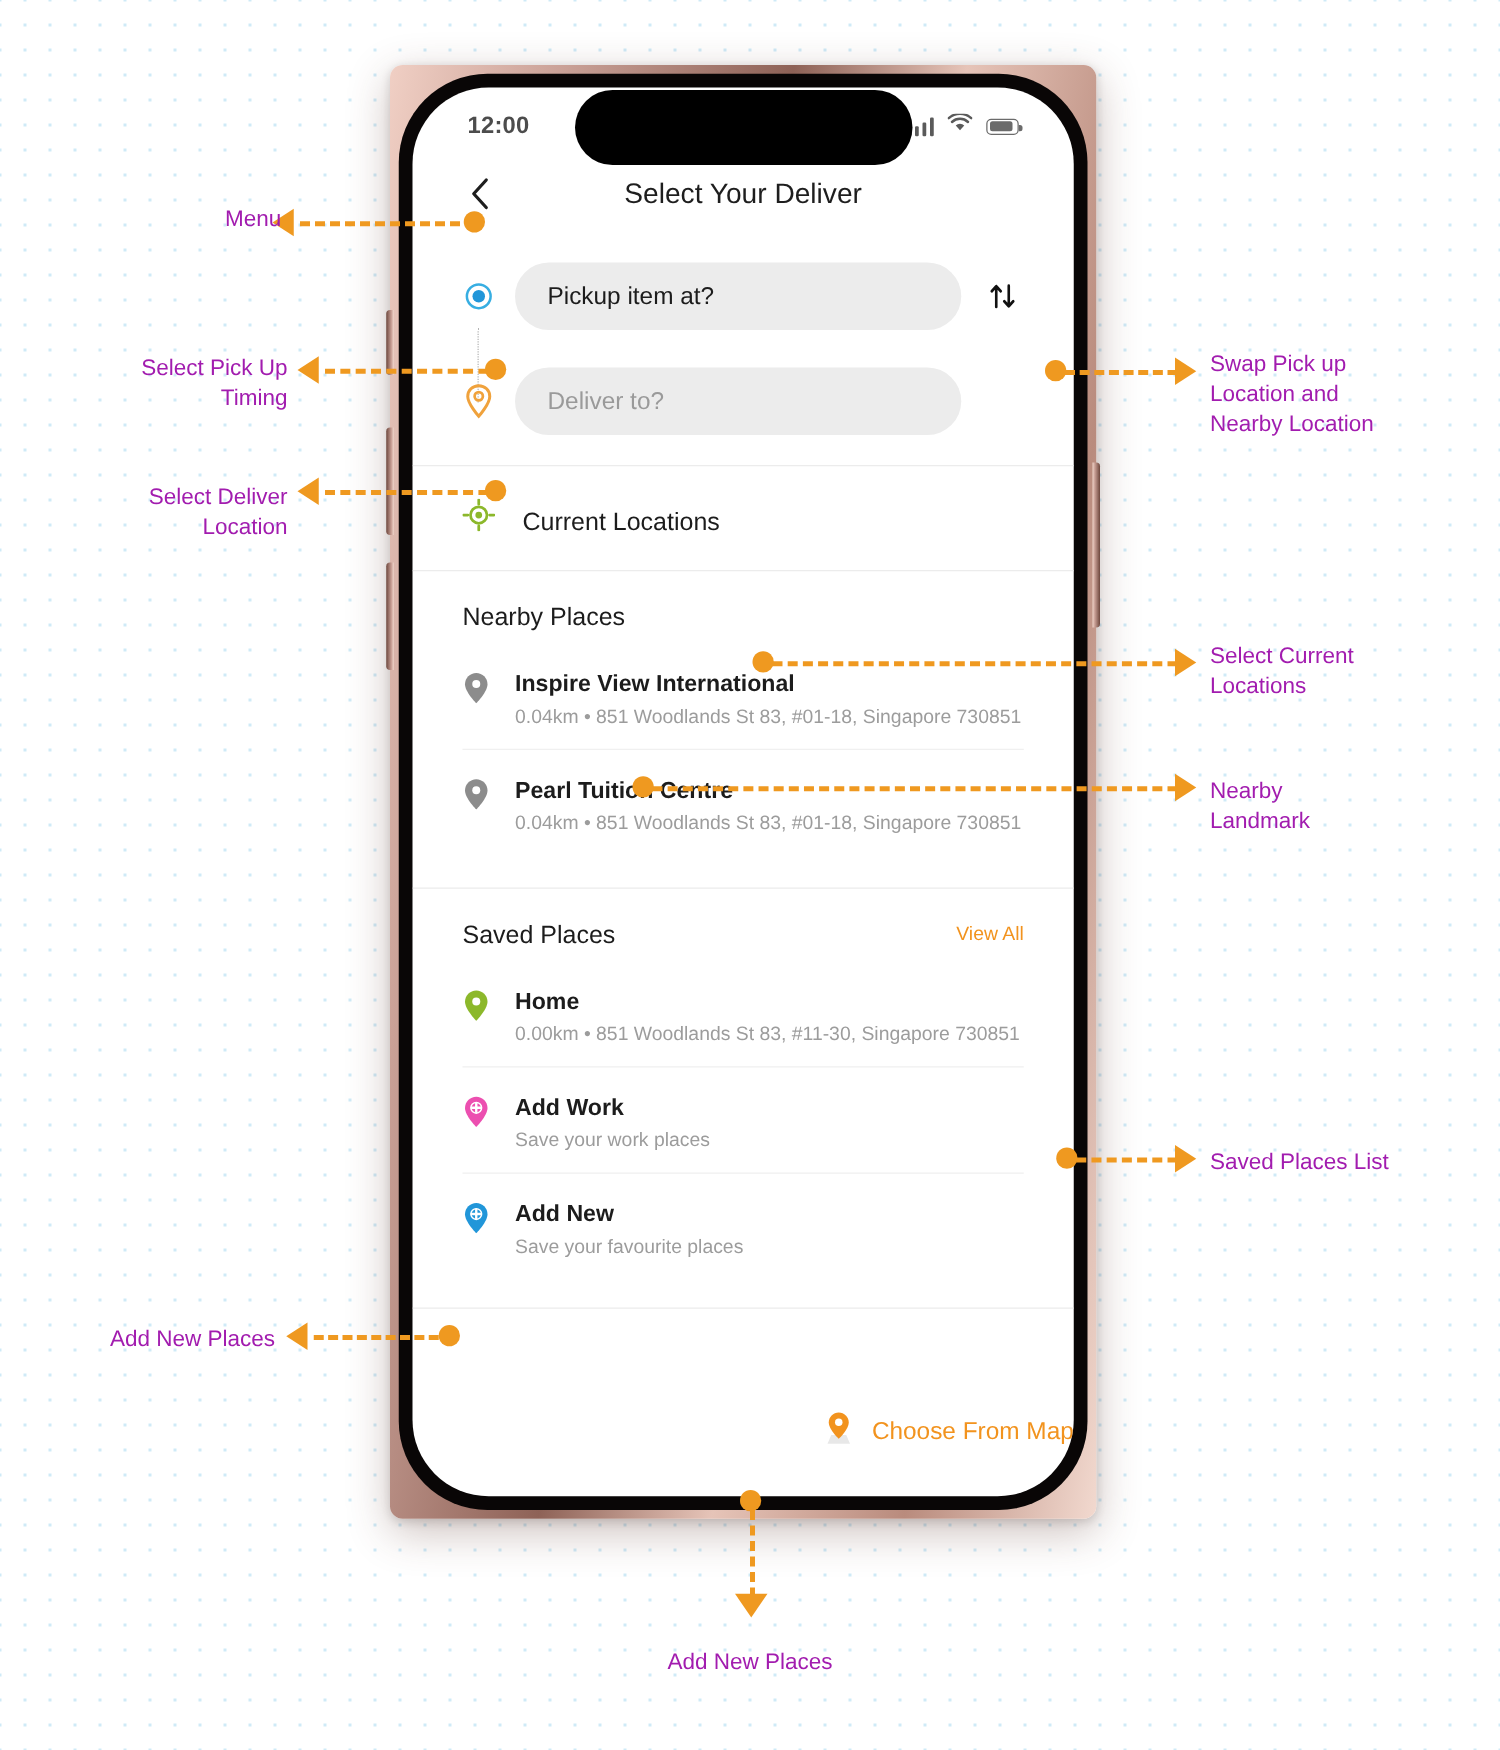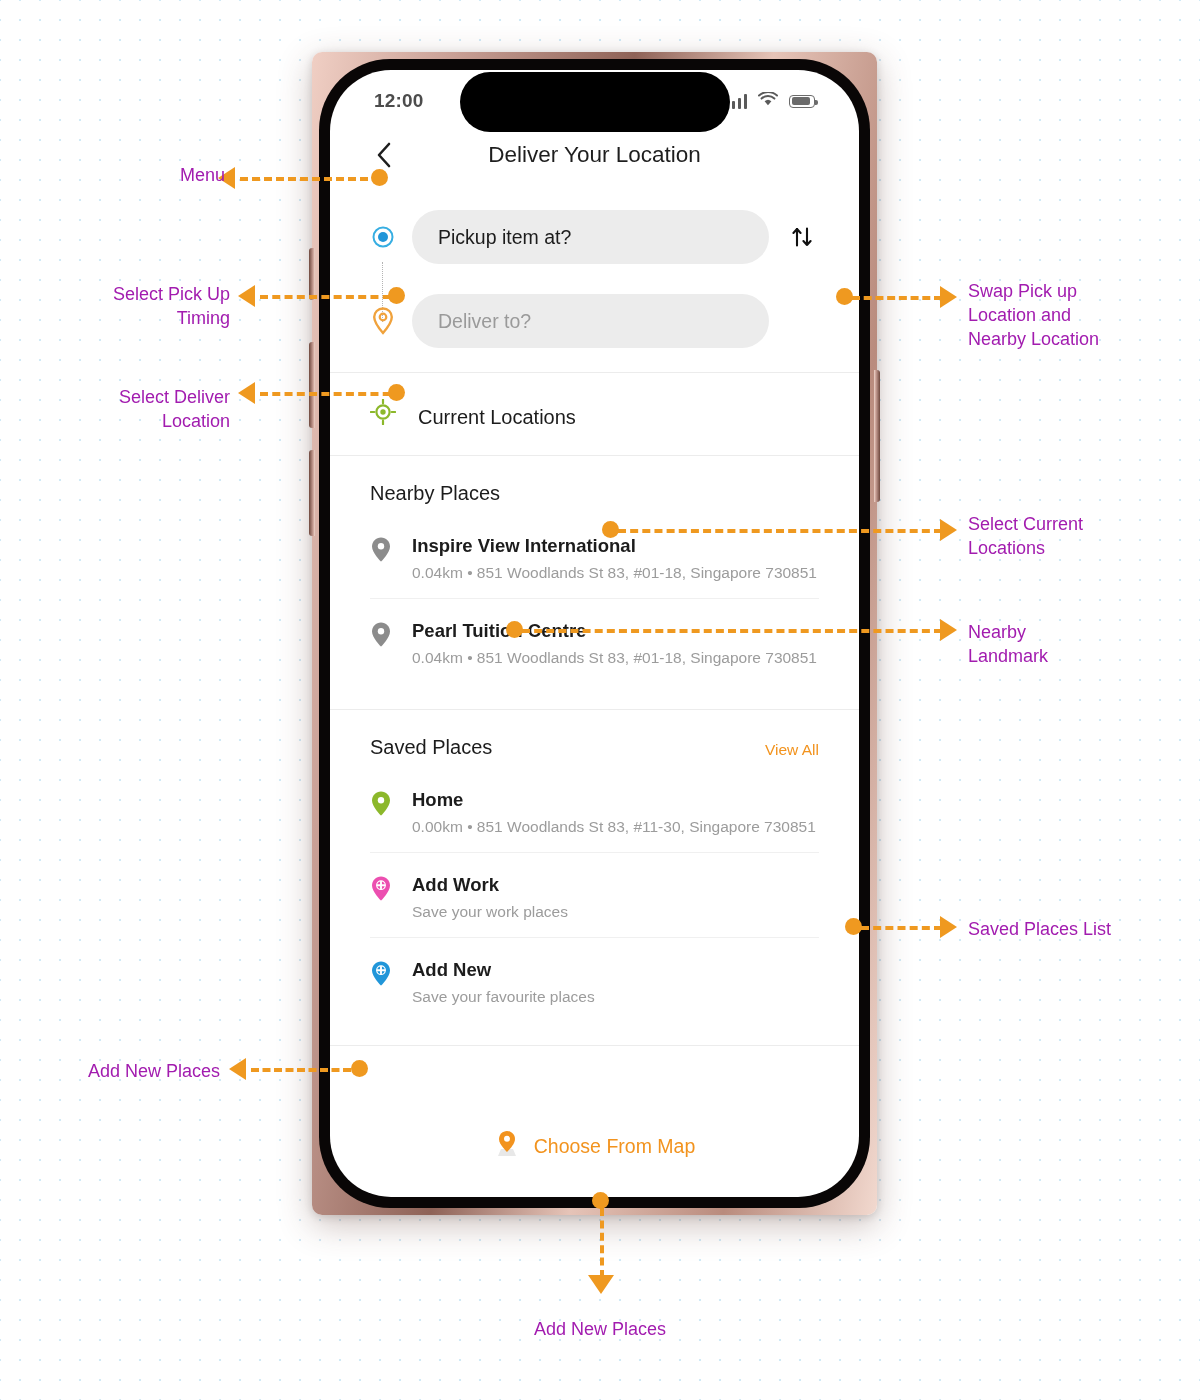--- a/index.html
+++ b/index.html
@@ -167,42 +167,42 @@
   #current-locations {
     display: flex; align-items: flex-end; gap: 22px;
     padding: 26px 40px;
     cursor: pointer;
   }
   #current-locations .cl-label { font-size: 20px; color: #1c1c1c; }
 
   
   .section { padding: 26px 40px 8px 40px; }
   .section-head {
-    display: flex; align-items: flex-end; justify-content: space-between;
+    display: flex; align-items: center; justify-content: space-between;
     margin-bottom: 20px;
   }
   .section-title { font-size: 20px; color: #1c1c1c; font-weight: 400; }
   .view-all { font-size: 15.5px; color: #f2931e; cursor: pointer; }
 
   .place-row {
     display: flex; gap: 18px;
     padding: 9px 0 14px 0;
     cursor: pointer;
   }
   .place-icon { flex: 0 0 24px; width: 24px; padding-top: 2px; }
   .place-body { flex: 1; min-width: 0; }
   .place-name { font-size: 18.5px; color: #1c1c1c; font-weight: 600; line-height: 1.35; }
   .place-sub  { font-size: 15.5px; color: #9c9c9c; margin-top: 4px; line-height: 1.35; white-space: nowrap; }
   .row-sep { height: 1px; background: #f0f0f0; margin-left: 0; }
 
   
   #choose-from-map {
     position: absolute;
     left: 0; right: 0; bottom: 34px;
-    display: flex; align-items: center; justify-content: center; gap: 14px;
+    display: flex; align-items: center; justify-content: flex-end; gap: 14px;
     cursor: pointer;
   }
   #choose-from-map .cfm-label { font-size: 19.5px; color: #f2931e; }
 
   
   .anno-label {
     position: absolute;
     font-size: 18px;
     color: #a21caf;
     line-height: 1.32;
@@ -288,21 +288,21 @@
             </span>
         </div>
       </div>
 
       <div id="app-header">
         <div id="back-button">
           <svg width="16" height="26" viewBox="0 0 16 26">
             <path d="M13 2 L3 13 L13 24" stroke="#1e1e1e" stroke-width="2.6" fill="none" stroke-linecap="round" stroke-linejoin="round"></path>
           </svg>
         </div>
-        <div id="page-title">Deliver Your Location</div>
+        <div id="page-title">Select Your Deliver</div>
       </div>
 
       <div id="route-inputs">
         <div id="route-connector"></div>
 
         <div class="route-row">
           <div class="route-marker">
             <svg width="24" height="24" viewBox="0 0 24 24">
               <circle cx="12" cy="12" r="9.5" fill="none" stroke="#37aee2" stroke-width="2"></circle>
               <circle cx="12" cy="12" r="5" fill="#2196d9"></circle>

